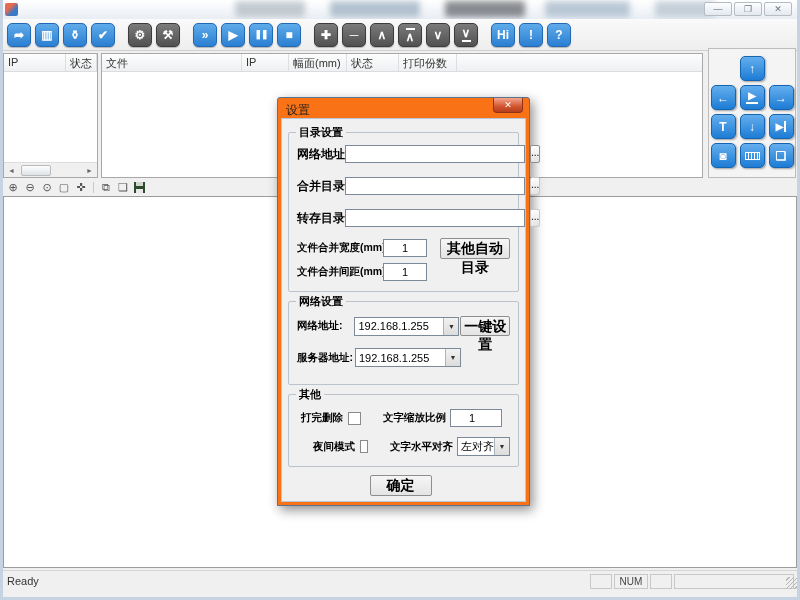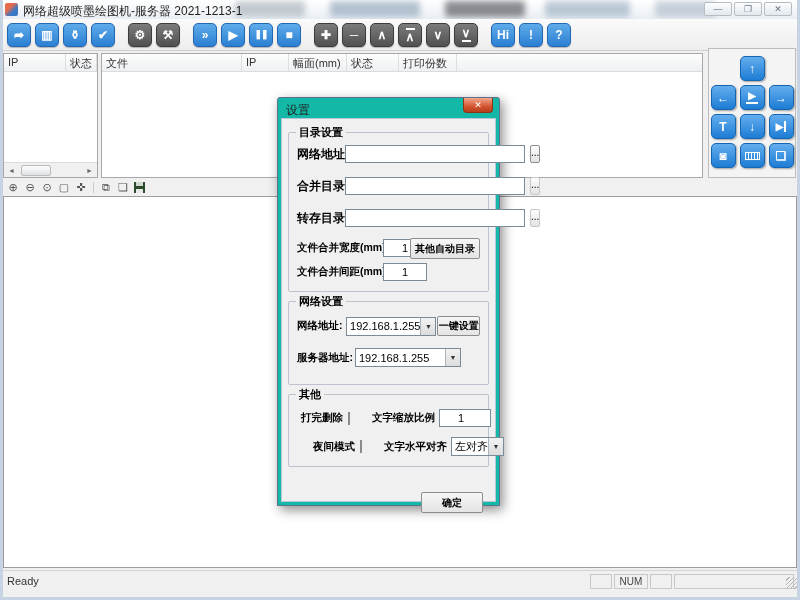--- a/index.html
+++ b/index.html
@@ -73,22 +73,22 @@
   
   .statusbar { position:absolute; left:0; top:570px; width:800px; height:21px; background:#f0f0f0;
                border-top:1px solid #d5d5d5; font-size:11px; color:#333; }
   .ready { position:absolute; left:7px; top:4px; }
   .scell { position:absolute; top:3px; height:15px; border:1px solid #c8c8c8; background:#f0f0f0;
            font-size:10px; color:#444; text-align:center; line-height:14px; }
   .grip { position:absolute; right:2px; bottom:2px; width:12px; height:12px;
           background:repeating-linear-gradient(135deg, transparent 0 2px, #b5b5b5 2px 3px); }
 
   
-  .dialog { position:absolute; left:277px; top:97px; width:223px; height:409px; z-index:40;
-            background:#14b8a6; border:1px solid #5c718c; border-radius:3px 3px 0 0;
+  .dialog { position:absolute; left:277px; top:97px; width:253px; height:409px; z-index:40;
+            background:#f97316; border:1px solid #5c718c; border-radius:3px 3px 0 0;
             box-shadow:3px 4px 12px rgba(0,0,0,.45); }
   .dtitle { position:relative; height:20px; }
   .dtitle-text { position:absolute; left:8px; top:4px; font-size:12px; color:#1c1c1c; }
   .dclose { position:absolute; right:6px; top:0; width:30px; height:15px;
             background:linear-gradient(#f4a58c,#d2552f 60%,#b33d1c); border:1px solid #8e3318;
             border-top:none; border-radius:0 0 4px 4px; color:#fff; font-size:9px;
             display:flex; align-items:center; justify-content:center; }
   .dclient { position:absolute; left:3px; right:3px; top:20px; bottom:3px; background:#f0f0f0;
              border:1px solid #b7c6d9; padding:4px 6px; }
   .group { position:relative; border:1px solid #bdc3cc; border-radius:2px; margin-top:9px; padding:10px 8px 8px; }
@@ -97,41 +97,40 @@
   .drow { display:flex; align-items:center; margin-bottom:9px; }
   .dlabel { font-size:12px; font-weight:bold; color:#000; white-space:nowrap; }
   .dlabel.w56 { width:56px; }
   .dlabel.sm { font-size:10.5px; }
   .tinput { height:18px; border:1px solid #7a8a99; background:#fff; font-size:11px;
             font-family:"Liberation Sans",sans-serif; padding:1px 18px; }
   .tinput.flex { flex:1; }
   .browse { width:24px; height:18px; margin-left:5px; background:linear-gradient(#fdfdfd,#e3e3e3);
             border:1px solid #8e8e8e; border-radius:2px; font-size:10px; line-height:14px; text-align:center; }
   .pushbtn { background:linear-gradient(#f6f6f6,#e4e4e4); border:1px solid #8e8e8e; border-radius:2px;
-             font-size:10px; font-weight:bold; color:#000; text-align:center; }
+             font-size:14px; font-weight:bold; color:#000; text-align:center; }
   .combo { height:19px; border:1px solid #7a8a99; background:#fff; display:flex; align-items:center; position:relative; }
   .combo .val { flex:1; font-size:11px; padding-left:3px; white-space:nowrap; overflow:hidden; }
   .combo .arrow { width:15px; height:100%; background:linear-gradient(#f2f2f2,#dcdcdc);
                   border-left:1px solid #aab4bd; font-size:7px; color:#333;
                   display:flex; align-items:center; justify-content:center; }
   .cb { width:13px; height:13px; border:1px solid #8a8a8a; background:#fff; margin-left:5px; }
 </style>
 </head>
 <body>
 
 <div class="window">
 
   <div class="titlebar">
     <div class="blob" style="left:235px; width:70px; background:#9aa7b0;"></div>
     <div class="blob" style="left:330px; width:90px; background:#7d96ad;"></div>
     <div class="blob" style="left:445px; width:80px; background:#30343a;"></div>
     <div class="blob" style="left:545px; width:85px; background:#8aa2b8;"></div>
     <div class="blob" style="left:655px; width:60px; background:#9fb0bf;"></div>
     <span class="app-icon"></span>
-    <span class="title-text">网络超级喷墨绘图机-服务器 2021-1213-1</span>
     <div class="winbtns">
       <div class="winbtn">—</div>
       <div class="winbtn">❐</div>
       <div class="winbtn">✕</div>
     </div>
   </div>
 
   <div class="toolbar">
     <div class="tbtn blue">
         <span class="g">➦</span>
@@ -346,21 +345,21 @@
           <span class="dlabel sm" style="margin-left:16px;">夜间模式</span>
           <span class="cb"></span>
           <span class="dlabel sm" style="margin-left:22px;">文字水平对齐</span>
           <div class="combo" style="width:54px; margin-left:4px;">
             <span class="val">左对齐</span>
             <span class="arrow">▼</span>
           </div>
         </div>
       </div>
 
-      <div style="display:flex; justify-content:flex-end; margin-top:25px; padding-right:6px;">
+      <div style="display:flex; justify-content:center; margin-top:8px; padding-right:6px;">
         <div class="pushbtn" style="width:62px; height:21px; line-height:19px;">确定</div>
       </div>
 
     </div>
   </div>
 
   <div class="frame"></div>
 </div>
 
 </body></html>

